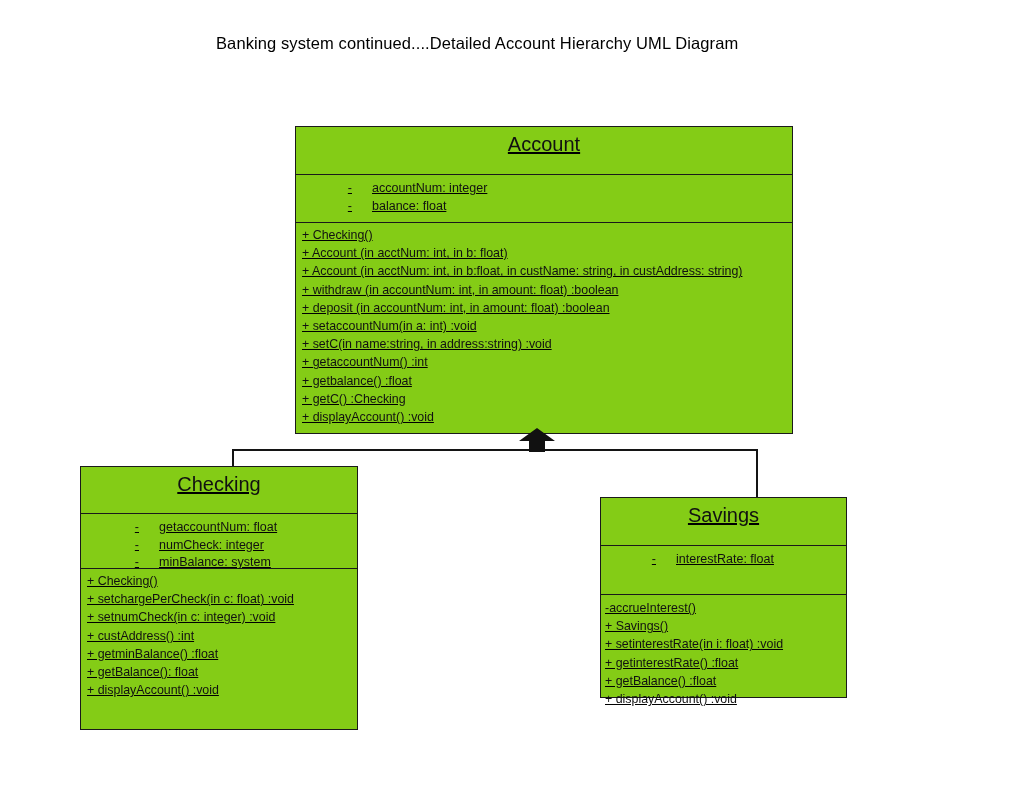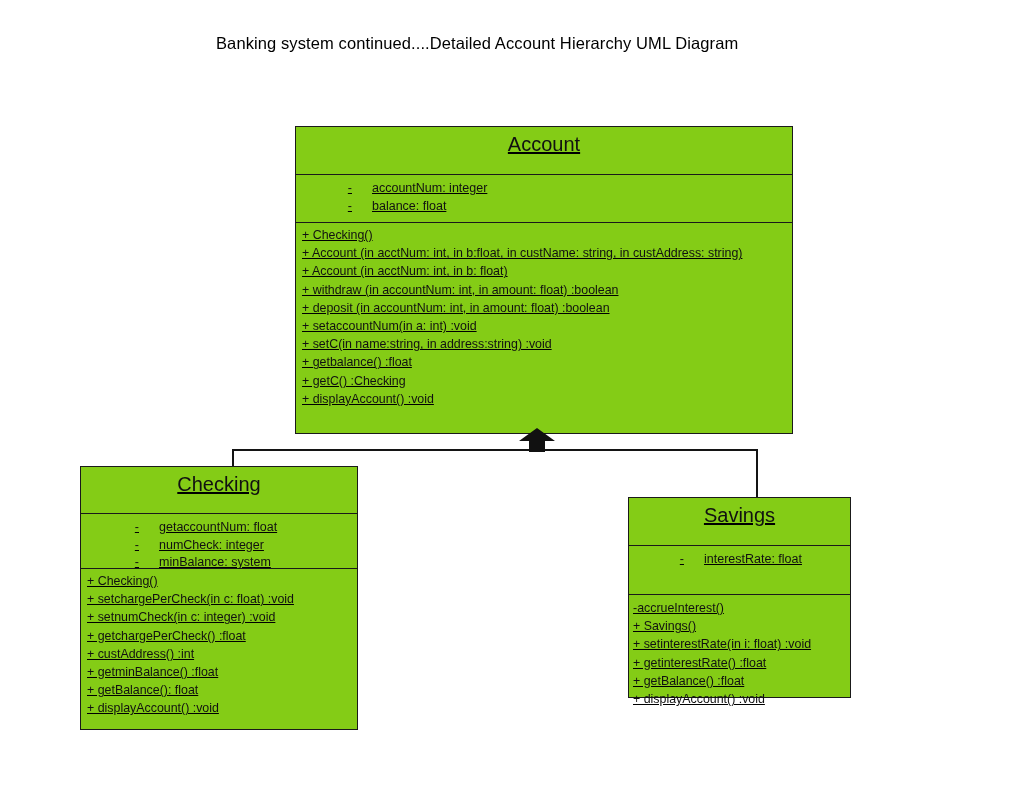--- a/index.html
+++ b/index.html
@@ -107,23 +107,23 @@
     top: 466px;
     width: 278px;
     height: 264px;
   }
   #checking-class .uml-name-compartment { height: 47px; }
   #checking-class .uml-attr-compartment { height: 55px; }
   #checking-class .uml-attr-vis { width: 58px; }
 
   
   #savings-class {
-    left: 628px;
+    left: 600px;
     top: 497px;
-    width: 223px;
+    width: 247px;
     height: 201px;
   }
   #savings-class .uml-name-compartment { height: 48px; }
   #savings-class .uml-attr-compartment { height: 49px; }
   #savings-class .uml-attr-vis { width: 55px; }
   #savings-class .uml-ops-compartment { padding-top: 4px; padding-left: 2px; }
 
   
   .conn-line {
     position: absolute;
@@ -171,26 +171,27 @@
         <span class="uml-attr-vis">-</span>
         <span class="uml-attr-text">accountNum: integer</span>
       </div>
       <div class="uml-attr-row">
         <span class="uml-attr-vis">-</span>
         <span class="uml-attr-text">balance: float</span>
       </div>
     </div>
     <div class="uml-ops-compartment">
       <div class="uml-op-row">+ Checking()</div>
+      <div class="uml-op-row">+ Account (in acctNum: int, in b: float)</div>
       <div class="uml-op-row">+ Account (in acctNum: int, in b:float, in custName: string, in custAddress: string)</div>
-      <div class="uml-op-row">+ Account (in acctNum: int, in b: float)</div>
       <div class="uml-op-row">+ withdraw (in accountNum: int, in amount: float) :boolean</div>
       <div class="uml-op-row">+ deposit (in accountNum: int, in amount: float) :boolean</div>
       <div class="uml-op-row">+ setaccountNum(in a: int) :void</div>
       <div class="uml-op-row">+ setC(in name:string, in address:string) :void</div>
+      <div class="uml-op-row">+ getaccountNum() :int</div>
       <div class="uml-op-row">+ getbalance() :float</div>
       <div class="uml-op-row">+ getC() :Checking</div>
       <div class="uml-op-row">+ displayAccount() :void</div>
     </div>
   </div>
 
   <div class="conn-line" id="gen-horizontal"></div>
   <div class="conn-line" id="gen-drop-checking"></div>
   <div class="conn-line" id="gen-drop-savings"></div>
 
@@ -213,21 +214,20 @@
       </div>
       <div class="uml-attr-row">
         <span class="uml-attr-vis">-</span>
         <span class="uml-attr-text">minBalance: system</span>
       </div>
     </div>
     <div class="uml-ops-compartment">
       <div class="uml-op-row">+ Checking()</div>
       <div class="uml-op-row">+ setchargePerCheck(in c: float) :void</div>
       <div class="uml-op-row">+ setnumCheck(in c: integer) :void</div>
-      <div class="uml-op-row">+ getchargePerCheck() :float</div>
       <div class="uml-op-row">+ custAddress() :int</div>
       <div class="uml-op-row">+ getminBalance() :float</div>
       <div class="uml-op-row">+ getBalance(): float</div>
       <div class="uml-op-row">+ displayAccount() :void</div>
     </div>
   </div>
 
   <div class="uml-class" id="savings-class">
     <div class="uml-name-compartment">
       <div class="uml-class-name">Savings</div>

